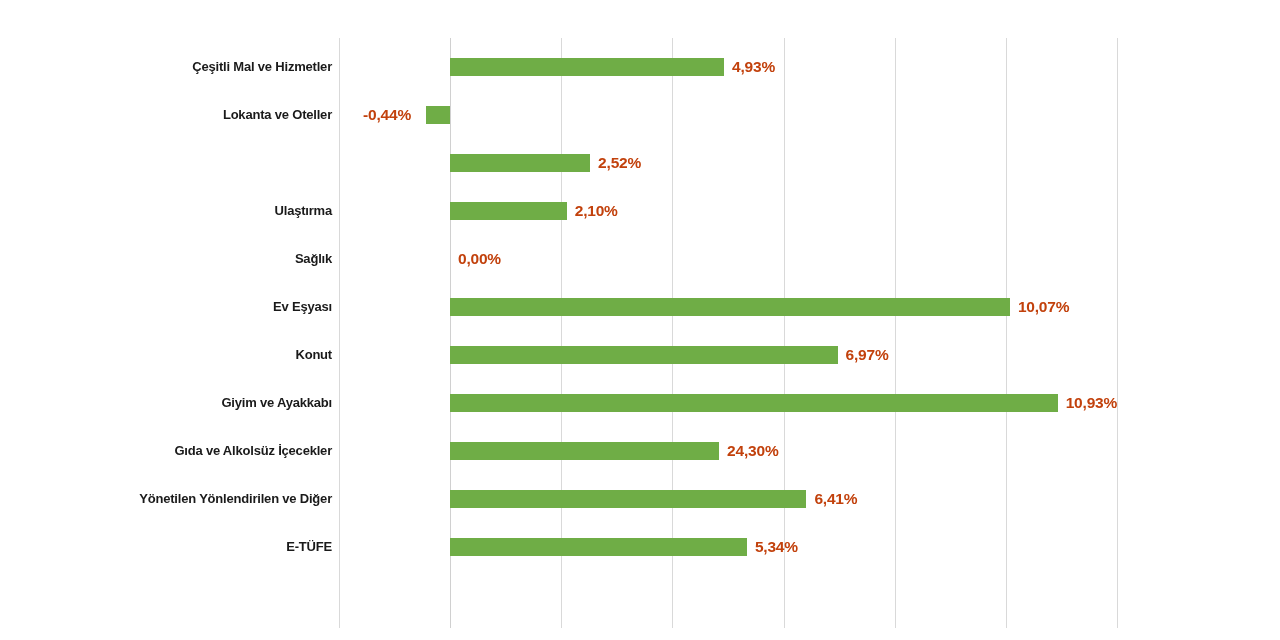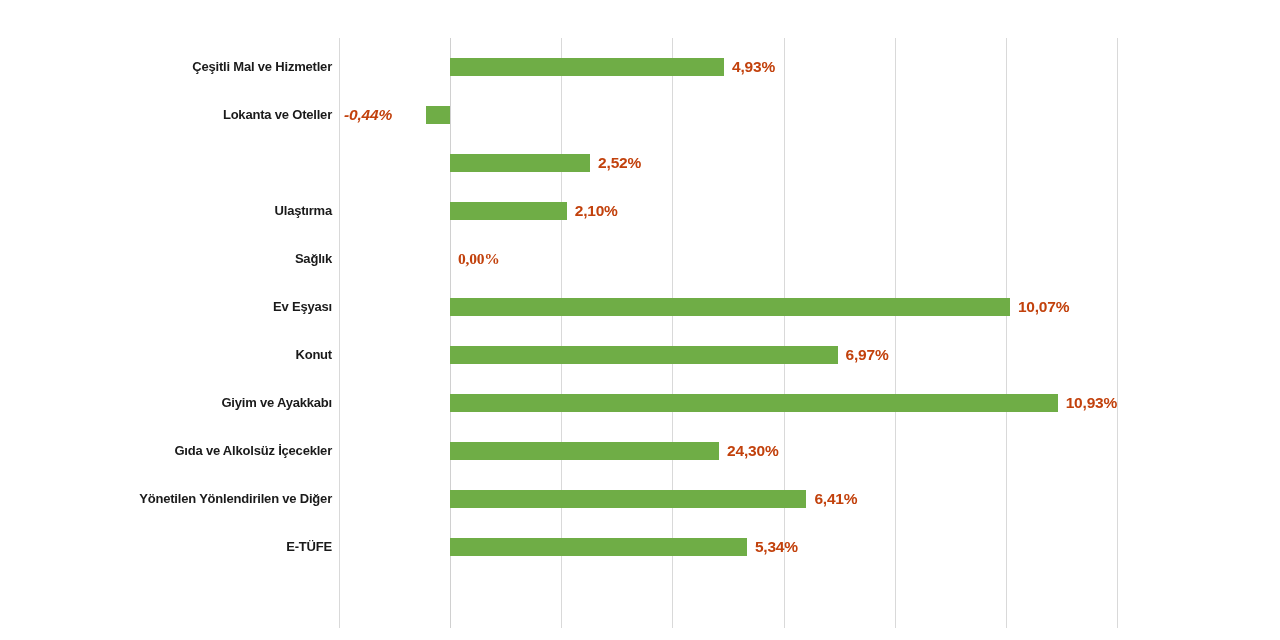--- a/index.html
+++ b/index.html
@@ -103,34 +103,34 @@
       </div>
     <div class="rows" id="rows">
         <div class="row">
           <div class="cat-label">Çeşitli Mal ve Hizmetler</div>
           <div class="bar" style="background: rgb(111, 173, 70); left: 450px; width: 274.108px;"></div>
           <div class="val-label" style="left: 732.108px;">4,93%</div>
         </div>
         <div class="row">
           <div class="cat-label">Lokanta ve Oteller</div>
           <div class="bar" style="background: rgb(111, 173, 70); left: 425.536px; width: 24.464px;"></div>
-          <div class="val-label" style="right: 888px; font-style: italic;">-0,44%</div>
+          <div class="val-label" style="right: 869px;">-0,44%</div>
         </div>
         <div class="row">
           <div class="bar" style="background: rgb(111, 173, 70); left: 450px; width: 140.112px;"></div>
           <div class="val-label" style="left: 598.112px;">2,52%</div>
         </div>
         <div class="row">
           <div class="cat-label">Ulaştırma</div>
           <div class="bar" style="background: rgb(111, 173, 70); left: 450px; width: 116.76px;"></div>
           <div class="val-label" style="left: 574.76px;">2,10%</div>
         </div>
         <div class="row">
           <div class="cat-label">Sağlık</div>
-          <div class="val-label" style="left: 458px; font-family: Liberation Serif, serif;">0,00%</div>
+          <div class="val-label" style="left: 458px;">0,00%</div>
         </div>
         <div class="row">
           <div class="cat-label">Ev Eşyası</div>
           <div class="bar" style="background: rgb(111, 173, 70); left: 450px; width: 559.892px;"></div>
           <div class="val-label" style="left: 1017.89px;">10,07%</div>
         </div>
         <div class="row">
           <div class="cat-label">Konut</div>
           <div class="bar" style="background: rgb(111, 173, 70); left: 450px; width: 387.532px;"></div>
           <div class="val-label" style="left: 845.532px;">6,97%</div>

